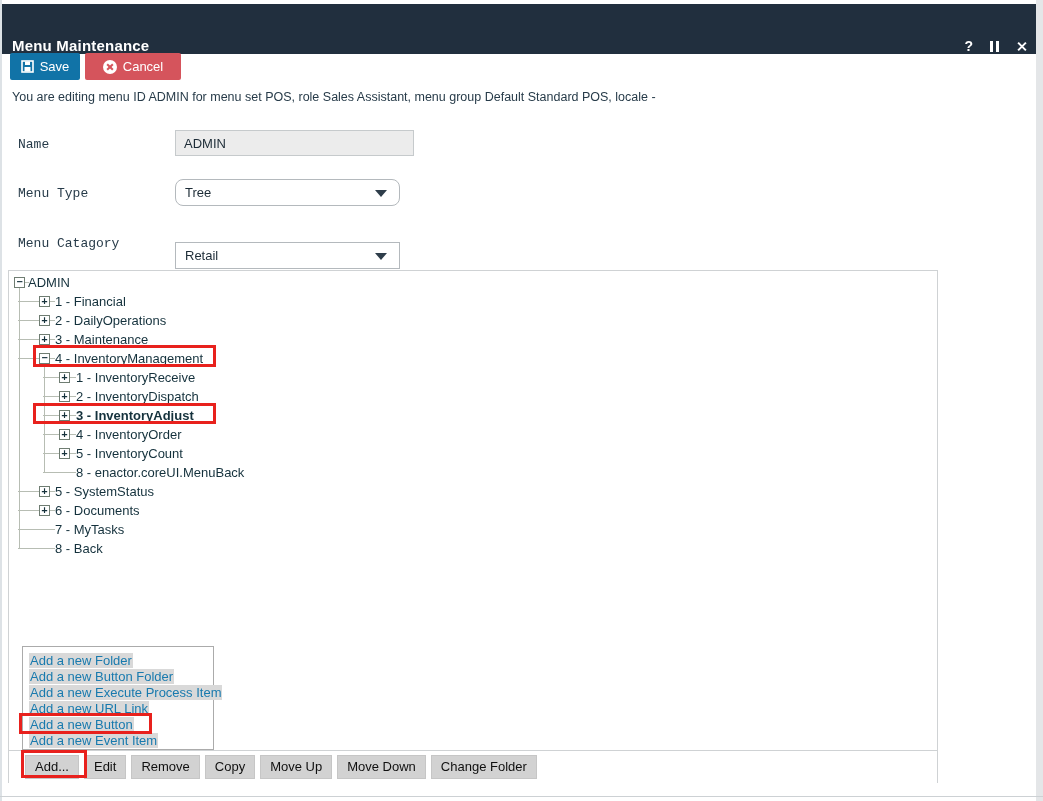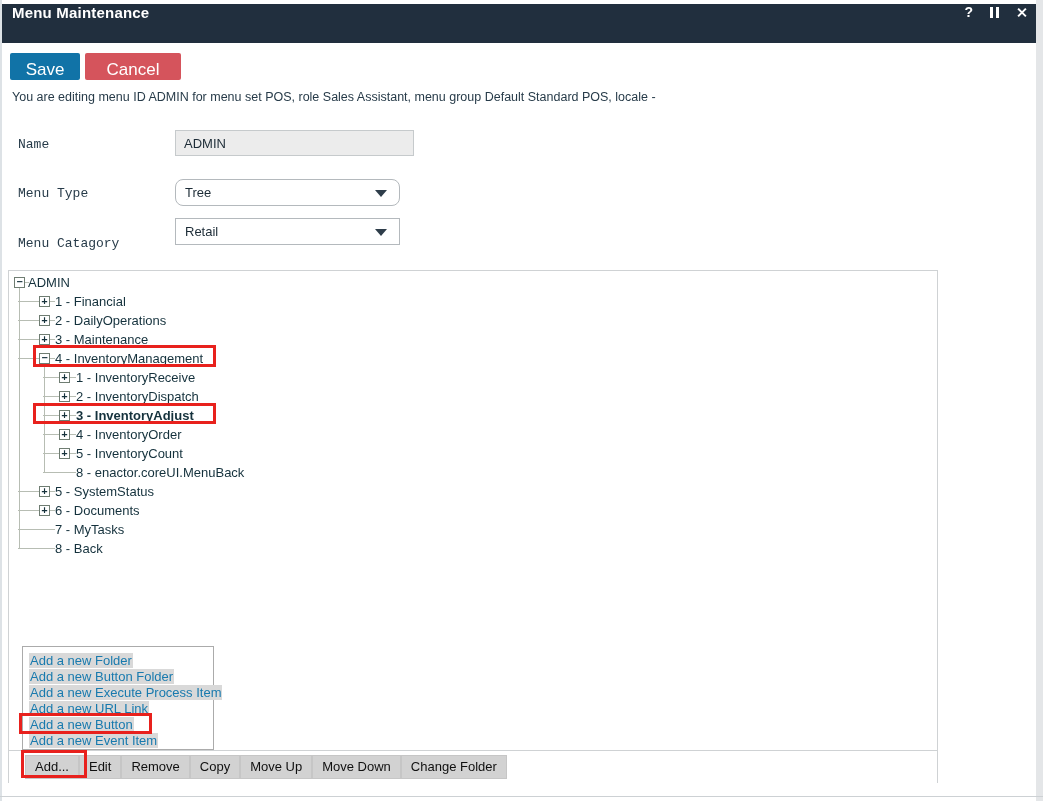--- a/index.html
+++ b/index.html
@@ -6,36 +6,36 @@
   body{
     width:1043px;height:801px;position:relative;background:#ffffff;
     font-family:"Liberation Sans","DejaVu Sans",sans-serif;overflow:hidden;
   }
   
   .edge-right{position:absolute;right:0;top:0;width:7px;height:801px;background:#e4e6e8;z-index:20;}
   .edge-left{position:absolute;left:0;top:0;width:2px;height:801px;background:#dde2e6;z-index:20;}
   .edge-bottom{position:absolute;left:0;top:796px;width:1043px;height:1px;background:#cdd1d4;z-index:20;}
 
   
-  .titlebar{position:absolute;left:0;top:4px;width:1043px;height:39px;background:#212f3e;
-    display:flex;align-items:flex-start;color:#fff;}
+  .titlebar{position:absolute;left:0;top:4px;width:1043px;height:50px;background:#212f3e;
+    display:flex;align-items:flex-end;color:#fff;}
   .titlebar .title{margin-left:12px;font-size:15px;font-weight:600;letter-spacing:.2px;}
   .tb-icons{margin-left:auto;margin-right:16px;display:flex;align-items:center;gap:17px;}
   .tb-help{font-size:14px;font-weight:700;color:#fff;cursor:pointer;}
   .tb-pause{display:inline-flex;gap:3px;cursor:pointer;}
   .tb-pause i{display:block;width:3px;height:11px;background:#fff;}
   .xmark{position:relative;display:inline-block;width:11px;height:11px;cursor:pointer;}
   .xmark::before,.xmark::after{content:"";position:absolute;left:5px;top:0;width:2px;height:11px;background:#fff;}
   .xmark::before{transform:rotate(45deg);}
   .xmark::after{transform:rotate(-45deg);}
 
   
-  .btn{position:absolute;height:27px;border:none;border-radius:2px;color:#fff;font-size:17px;
+  .btn{position:absolute;height:27px;border:none;border-radius:2px;color:#fff;font-size:13px;
     display:flex;align-items:center;justify-content:center;gap:6px;cursor:pointer;
-    font-family:"Liberation Sans",sans-serif;flex-direction:column;}
+    font-family:"Liberation Sans",sans-serif;}
   .btn-save{left:10px;top:53px;width:70px;background:#1173a7;}
   .btn-cancel{left:85px;top:53px;width:96px;background:#d5545c;}
   .cancel-circle{width:14px;height:14px;border-radius:50%;background:#fff;position:relative;display:inline-block;}
   .cancel-circle::before,.cancel-circle::after{content:"";position:absolute;left:6px;top:3px;width:2px;height:8px;background:#d5545c;}
   .cancel-circle::before{transform:rotate(45deg);}
   .cancel-circle::after{transform:rotate(-45deg);}
 
   .info-text{position:absolute;left:12px;top:90px;font-size:12.5px;color:#273b49;}
 
   
@@ -66,21 +66,21 @@
   .t-l0 .ebox{left:5px;}
   .t-l1 .ebox{left:30px;}
   .t-l2 .ebox{left:50px;}
   .t-bold .tlabel{font-weight:700;}
   .spine{position:absolute;width:1px;background:#b7bdb3;}
   .spine-root{left:10px;top:17px;height:260px;}
   .spine-inv{left:35px;top:96px;height:105px;}
 
   
   .panel-toolbar{position:absolute;left:0;right:0;top:479px;height:32px;border-top:1px solid #cfd2d4;
-    display:flex;align-items:center;padding-left:16px;background:#fff;}
+    display:flex;align-items:center;gap:5px;padding-left:16px;background:#fff;}
   .tool-btn{background:#d2d2d2;border:1px solid #c6c6c6;color:#101010;font-size:13px;padding:3px 9px;
     cursor:pointer;font-family:"Liberation Sans",sans-serif;line-height:16px;}
 
   
   .popup{position:absolute;left:22px;top:646px;width:192px;height:104px;box-sizing:border-box;
     background:#fff;border:1px solid #ababab;padding:6px 0 0 6px;z-index:5;}
   .popup a{display:block;height:16px;line-height:15px;font-size:13px;text-decoration:none;white-space:nowrap;cursor:pointer;}
   .popup a span{background:#d9d9d9;color:#187aae;padding:0 1px;text-align:center;}
 
   
@@ -127,21 +127,21 @@
 <span class="flabel" style="top:137px;">Name</span>
 <input class="name-input" readonly="" value="ADMIN" style="">
 
 <span class="flabel" style="top:186px;">Menu Type</span>
 <div class="select" style="top:179px;border-radius:8px;">
   <span>Tree</span>
   <span class="caret"></span>
 </div>
 
 <span class="flabel" style="top:236px;">Menu Catagory</span>
-<div class="select" style="top:218px;">
+<div class="select" style="top:242px;">
   <span>Retail</span>
   <span class="caret"></span>
 </div>
 
 <div class="panel">
   <div class="tree">
     <div class="spine spine-root"></div>
     <div class="spine spine-inv"></div>
 
     <div class="trow t-l0">

